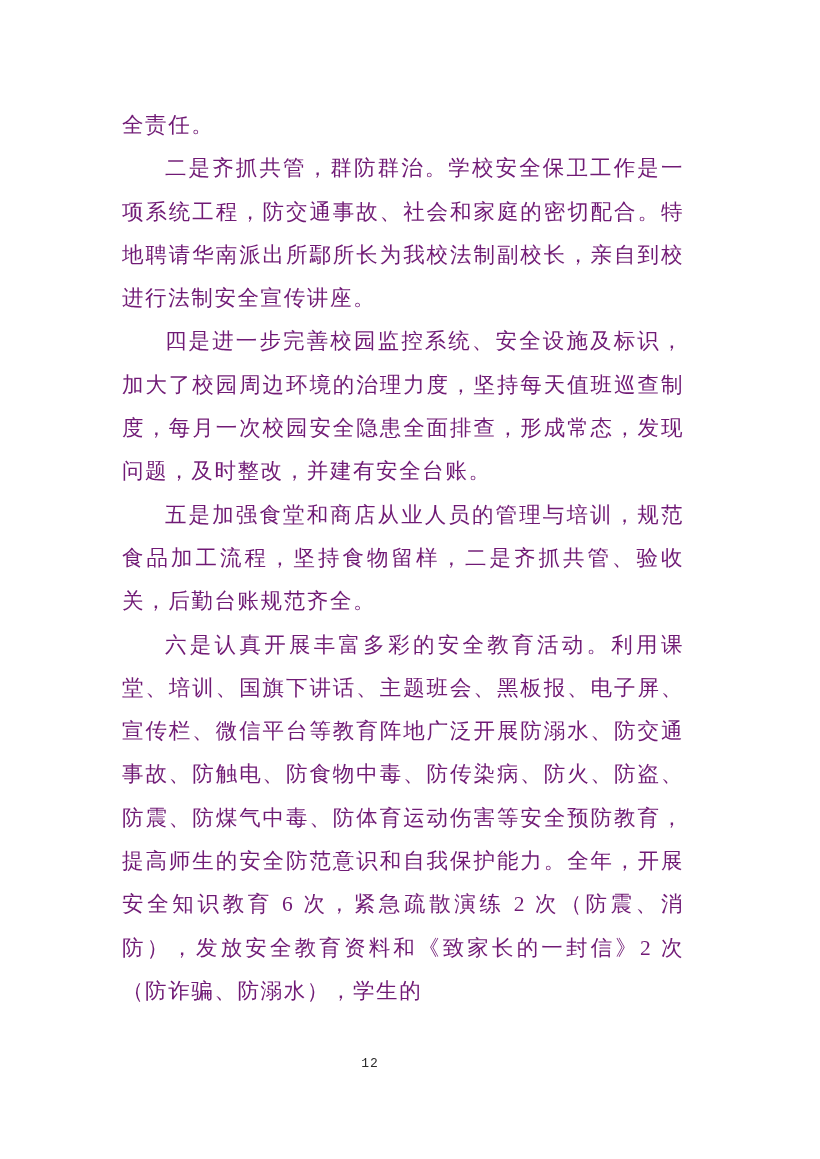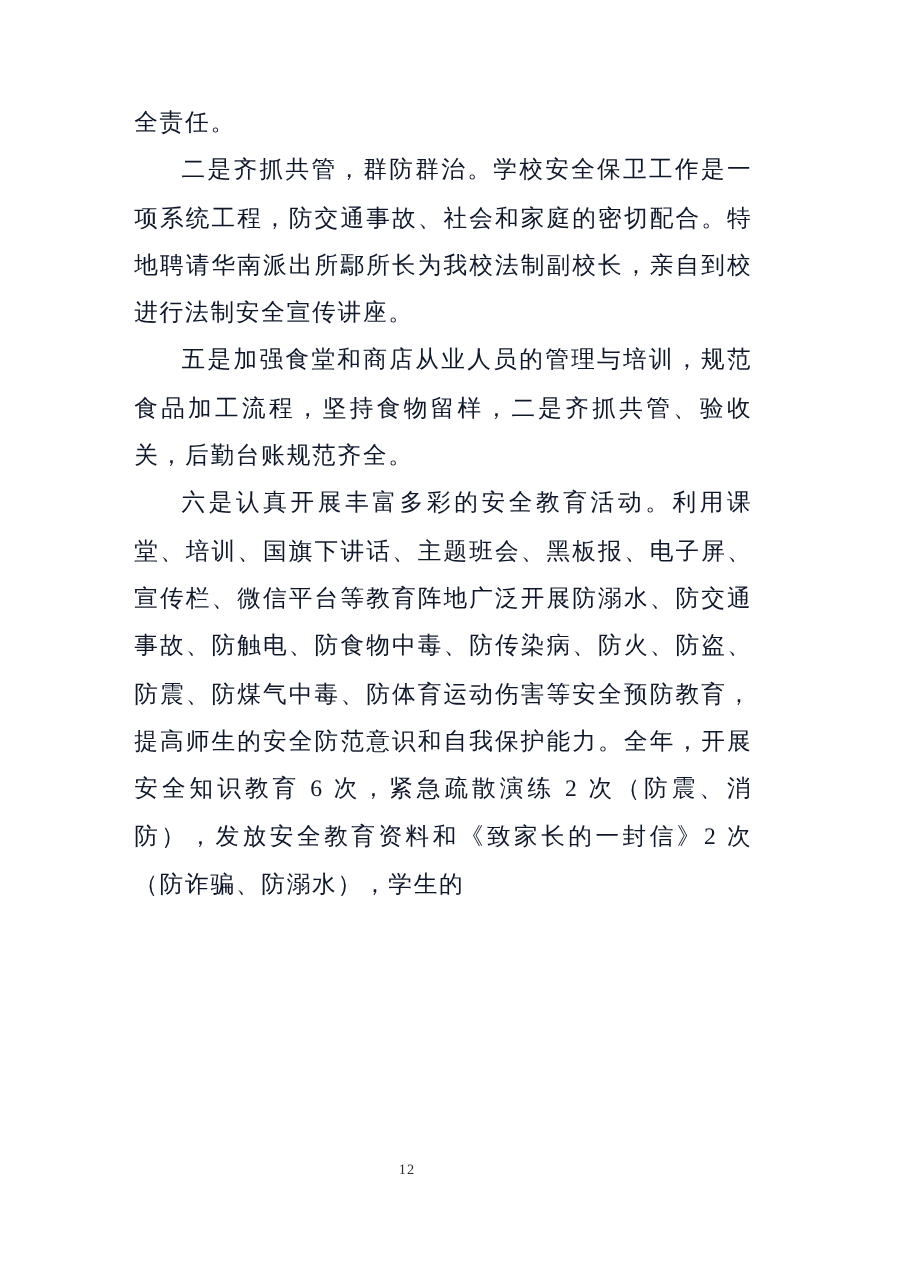--- a/index.html
+++ b/index.html
@@ -15,55 +15,57 @@
   .page {
     position: relative;
     width: 820px;
     height: 1159px;
     background: #ffffff;
     overflow: hidden;
   }
   .content {
     position: absolute;
     left: 122px;
-    top: 90px;
+    top: 104px;
     width: 562px;
-    color: #0f172a;
+    color: #701a75;
     font-size: 21.5px;
     line-height: 43.3px;
     letter-spacing: 1.6px;
     text-align: justify;
   }
   .para {
     margin: 0;
     padding: 0;
     text-indent: 2em;
   }
   .para.no-indent {
     text-indent: 0;
   }
   .footer {
     position: absolute;
     top: 1054px;
     left: 0;
     width: 740px;
     text-align: center;
+    font-family: Liberation Mono, monospace;
   }
   .page-num {
     font-size: 13px;
     color: #2a2a2a;
     letter-spacing: 1px;
   }
 </style>
 </head>
 <body>
 
 <div class="page">
   <div class="content">
     <p class="para no-indent">全责任。</p>
     <p class="para">二是齐抓共管，群防群治。学校安全保卫工作是一项系统工程，防交通事故、社会和家庭的密切配合。特地聘请华南派出所鄢所长为我校法制副校长，亲自到校进行法制安全宣传讲座。</p>
+    <p class="para">四是进一步完善校园监控系统、安全设施及标识，加大了校园周边环境的治理力度，坚持每天值班巡查制度，每月一次校园安全隐患全面排查，形成常态，发现问题，及时整改，并建有安全台账。</p>
     <p class="para">五是加强食堂和商店从业人员的管理与培训，规范食品加工流程，坚持食物留样，二是齐抓共管、验收关，后勤台账规范齐全。</p>
     <p class="para">六是认真开展丰富多彩的安全教育活动。利用课堂、培训、国旗下讲话、主题班会、黑板报、电子屏、宣传栏、微信平台等教育阵地广泛开展防溺水、防交通事故、防触电、防食物中毒、防传染病、防火、防盗、防震、防煤气中毒、防体育运动伤害等安全预防教育，提高师生的安全防范意识和自我保护能力。全年，开展安全知识教育 6 次，紧急疏散演练 2 次（防震、消防），发放安全教育资料和《致家长的一封信》2 次（防诈骗、防溺水），学生的</p>
   </div>
   <div class="footer">
     <span class="page-num">12</span>
   </div>
 </div>
 
 </body></html>

